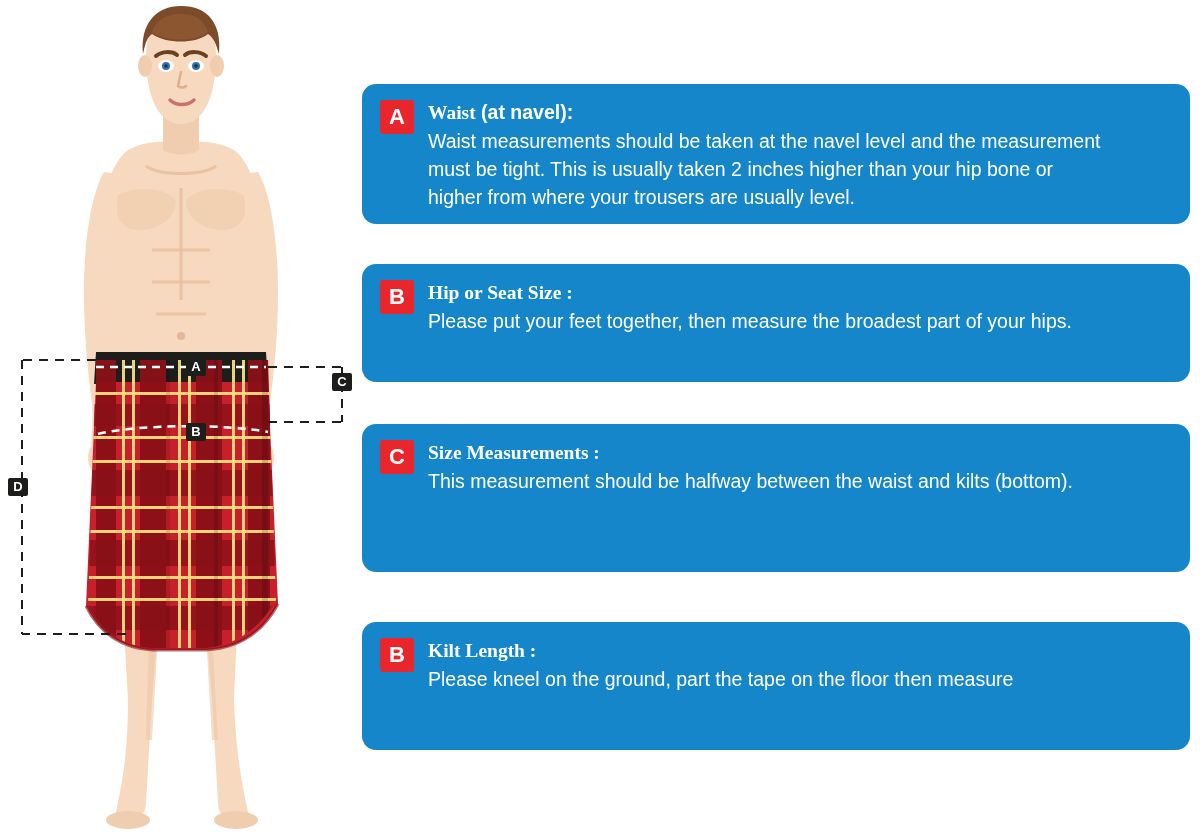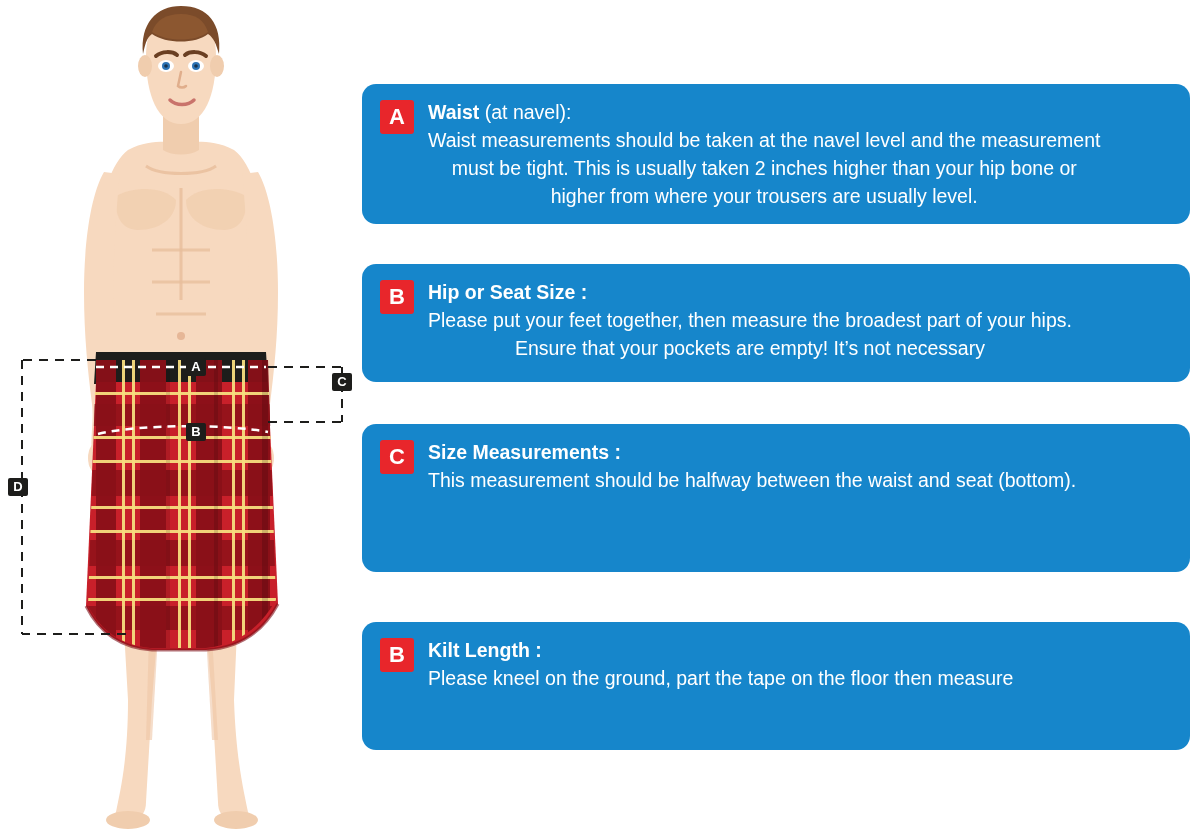--- a/index.html
+++ b/index.html
@@ -82,26 +82,27 @@
     margin-top: 2px;
   }
   .card-body {
     color: #ffffff;
     font-size: 19.5px;
     line-height: 28px;
   }
   .card-title {
     font-weight: bold;
     display: inline;
+    font-family: Liberation Serif, serif;
   }
   .card-title-tail {
-    font-weight: normal;
+    font-weight: bold;
     display: inline;
   }
-  .card-line { display: block; text-align: center; }
+  .card-line { display: block; }
 
   .card-1 { top: 84px;  height: 140px; }
   .card-2 { top: 264px; height: 118px; }
   .card-3 { top: 424px; height: 148px; }
   .card-4 { top: 622px; height: 128px; }
 </style>
 </head>
 <body>
 
 <div class="stage">
@@ -258,31 +259,30 @@
       </div>
     </div>
 
     <div class="card card-2">
       <div class="card-badge">B</div>
       <div class="card-body">
         <div>
           <span class="card-title">Hip or Seat Size :</span><span class="card-title-tail"></span>
         </div>
         <span class="card-line">Please put your feet together, then measure the broadest part of your hips.</span>
-        <span class="card-line">Ensure that your pockets are empty! It’s not necessary</span>
       </div>
     </div>
 
     <div class="card card-3">
       <div class="card-badge">C</div>
       <div class="card-body">
         <div>
           <span class="card-title">Size Measurements :</span><span class="card-title-tail"></span>
         </div>
-        <span class="card-line">This measurement should be halfway between the waist and seat (bottom).</span>
+        <span class="card-line">This measurement should be halfway between the waist and kilts (bottom).</span>
       </div>
     </div>
 
     <div class="card card-4">
       <div class="card-badge">B</div>
       <div class="card-body">
         <div>
           <span class="card-title">Kilt Length :</span><span class="card-title-tail"></span>
         </div>
         <span class="card-line">Please kneel on the ground, part the tape on the floor then measure</span>

